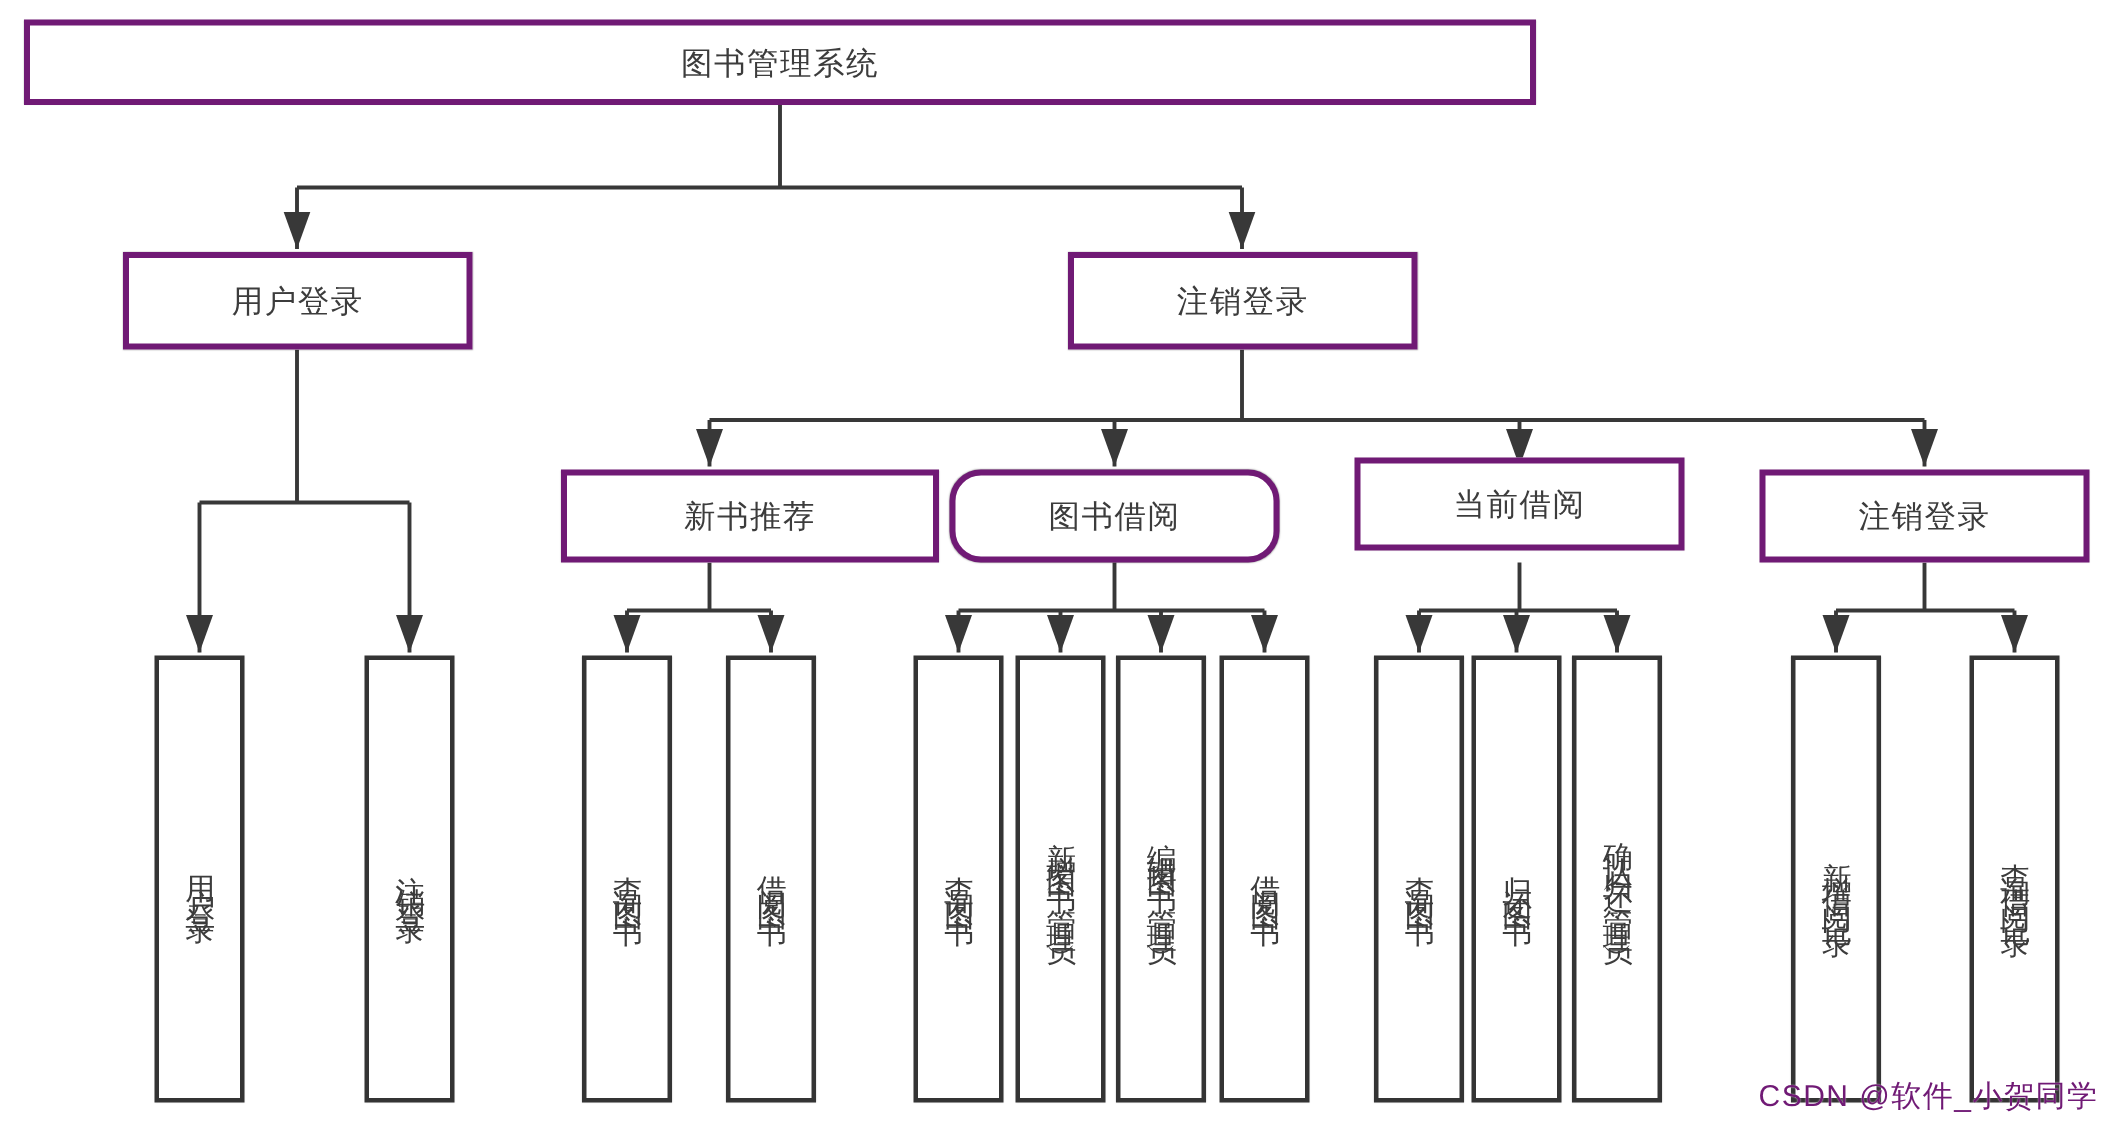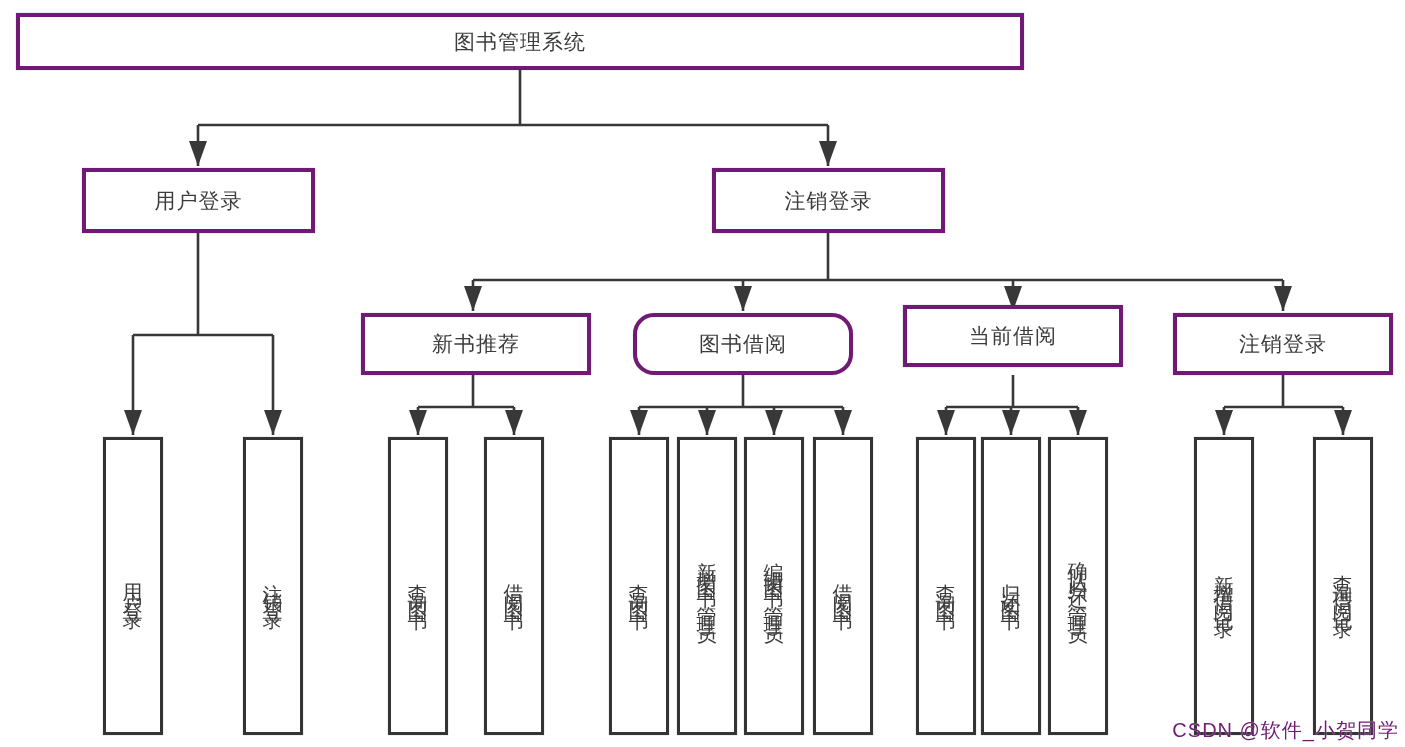--- a/index.html
+++ b/index.html
@@ -104,21 +104,21 @@
     <span>图书管理系统</span>
   </div>
 
   <div class="node" style="left:82px;top:168px;width:233px;height:65px;">
     <span>用户登录</span>
   </div>
   <div class="node" style="left:712px;top:168px;width:233px;height:65px;">
     <span>注销登录</span>
   </div>
 
-  <div class="node" style="left:361px;top:313px;width:230px;height:62px;">
+  <div class="node" style="left:374px;top:313px;width:252px;height:62px;">
     <span>新书推荐</span>
   </div>
   <div class="node" style="left:633px;top:313px;width:220px;height:62px;border-radius:21px;">
     <span>图书借阅</span>
   </div>
   <div class="node" style="left:903px;top:305px;width:220px;height:62px;">
     <span>当前借阅</span>
   </div>
   <div class="node" style="left:1173px;top:313px;width:220px;height:62px;">
     <span>注销登录</span>

